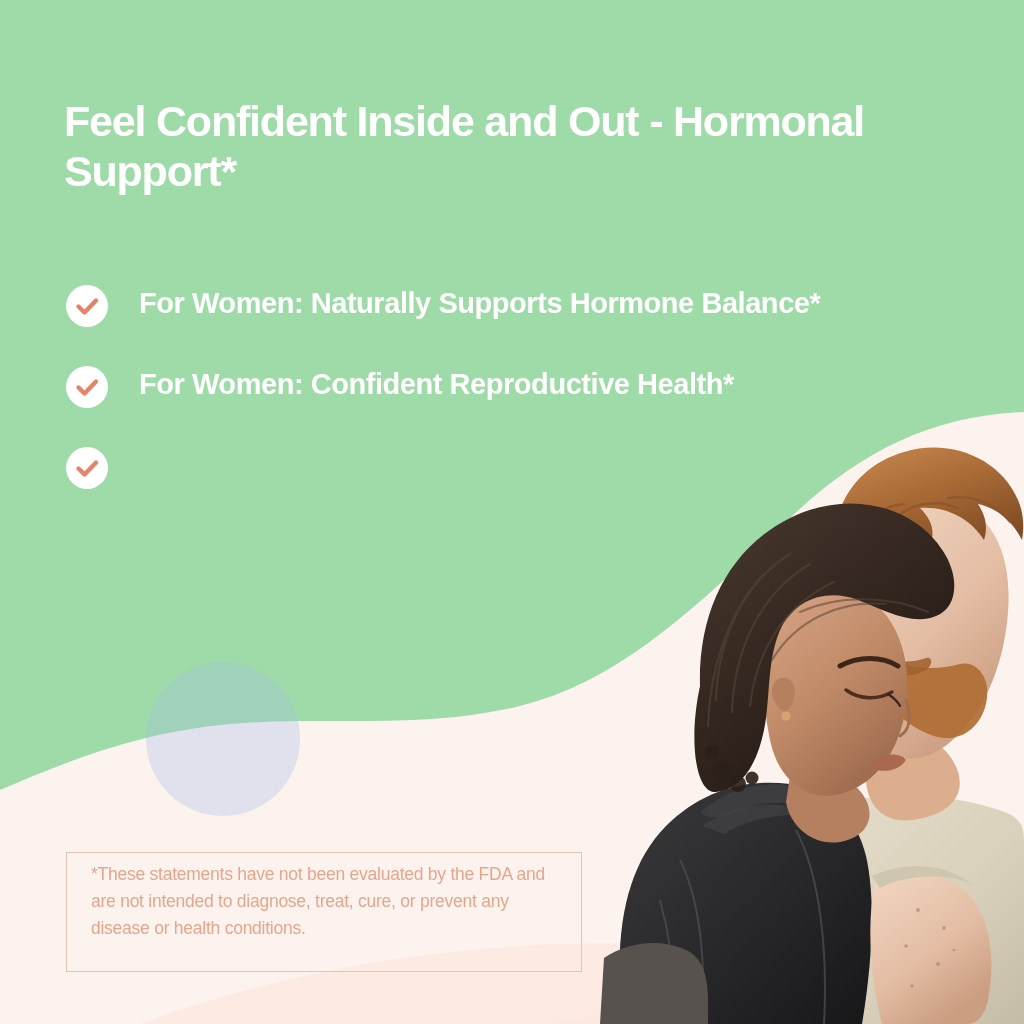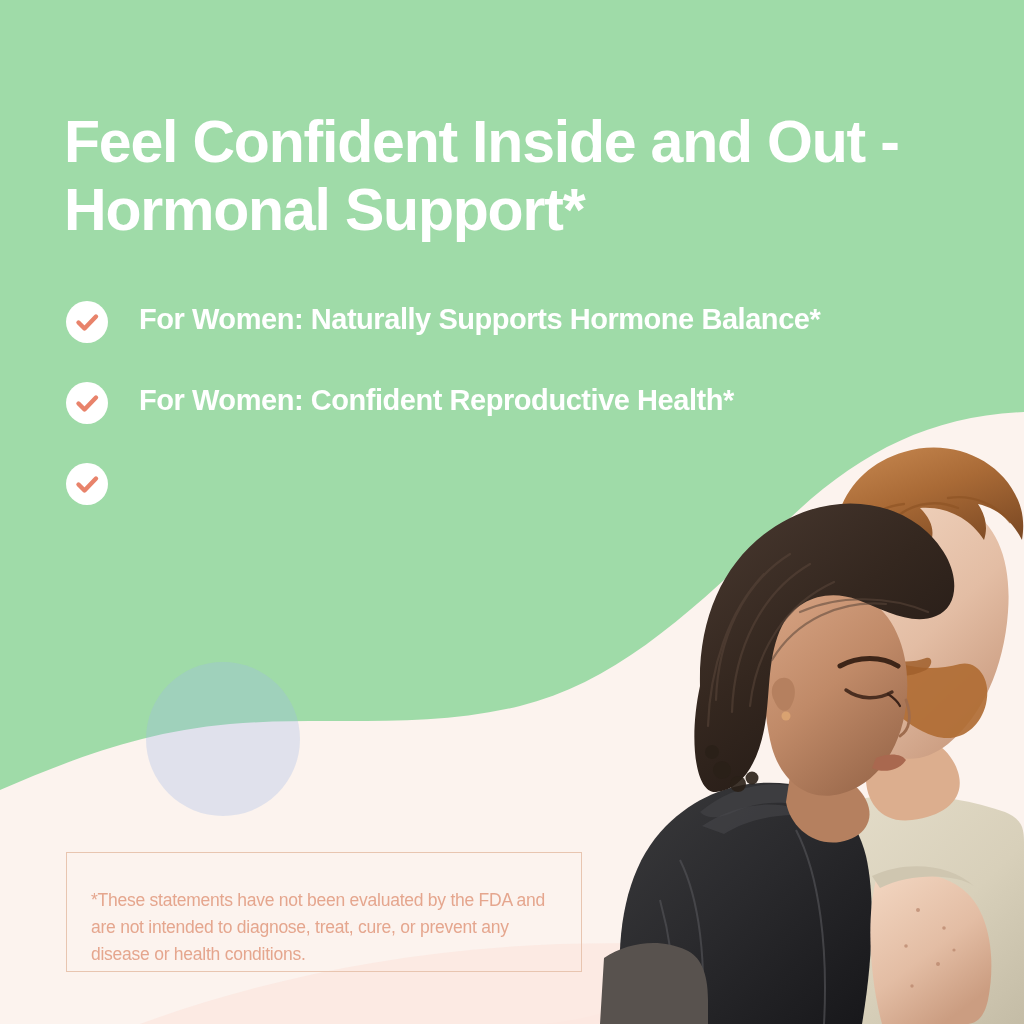--- a/index.html
+++ b/index.html
@@ -23,32 +23,32 @@
     width: 1024px;
     height: 1024px;
   }
   
   #headline {
     position: absolute;
     left: 64px;
     top: 68px;
     width: 860px;
     color: #ffffff;
-    font-size: 59px;
+    font-size: 43px;
     font-weight: bold;
     line-height: 1.16;
     letter-spacing: -1.2px;
     white-space: pre-line;
     z-index: 6;
   }
   
   #bullets {
     position: absolute;
     left: 66px;
-    top: 299px;
+    top: 283px;
     width: 930px;
     z-index: 6;
   }
   .bullet {
     display: flex;
     align-items: flex-start;
     margin-bottom: 37px;
   }
   .bullet-icon {
     flex: 0 0 auto;
@@ -69,21 +69,21 @@
   }
   
   #disclaimer {
     position: absolute;
     left: 66px;
     top: 852px;
     width: 516px;
     height: 120px;
     box-sizing: border-box;
     border: 1.5px solid #e8c5b0;
-    padding: 34px 24px 0 24px;
+    padding: 8px 24px 0 24px;
     z-index: 6;
   }
   #disclaimer-text {
     color: #e5a68e;
     font-size: 17.5px;
     line-height: 1.55;
     letter-spacing: -0.25px;
     white-space: pre-line;
   }
   

